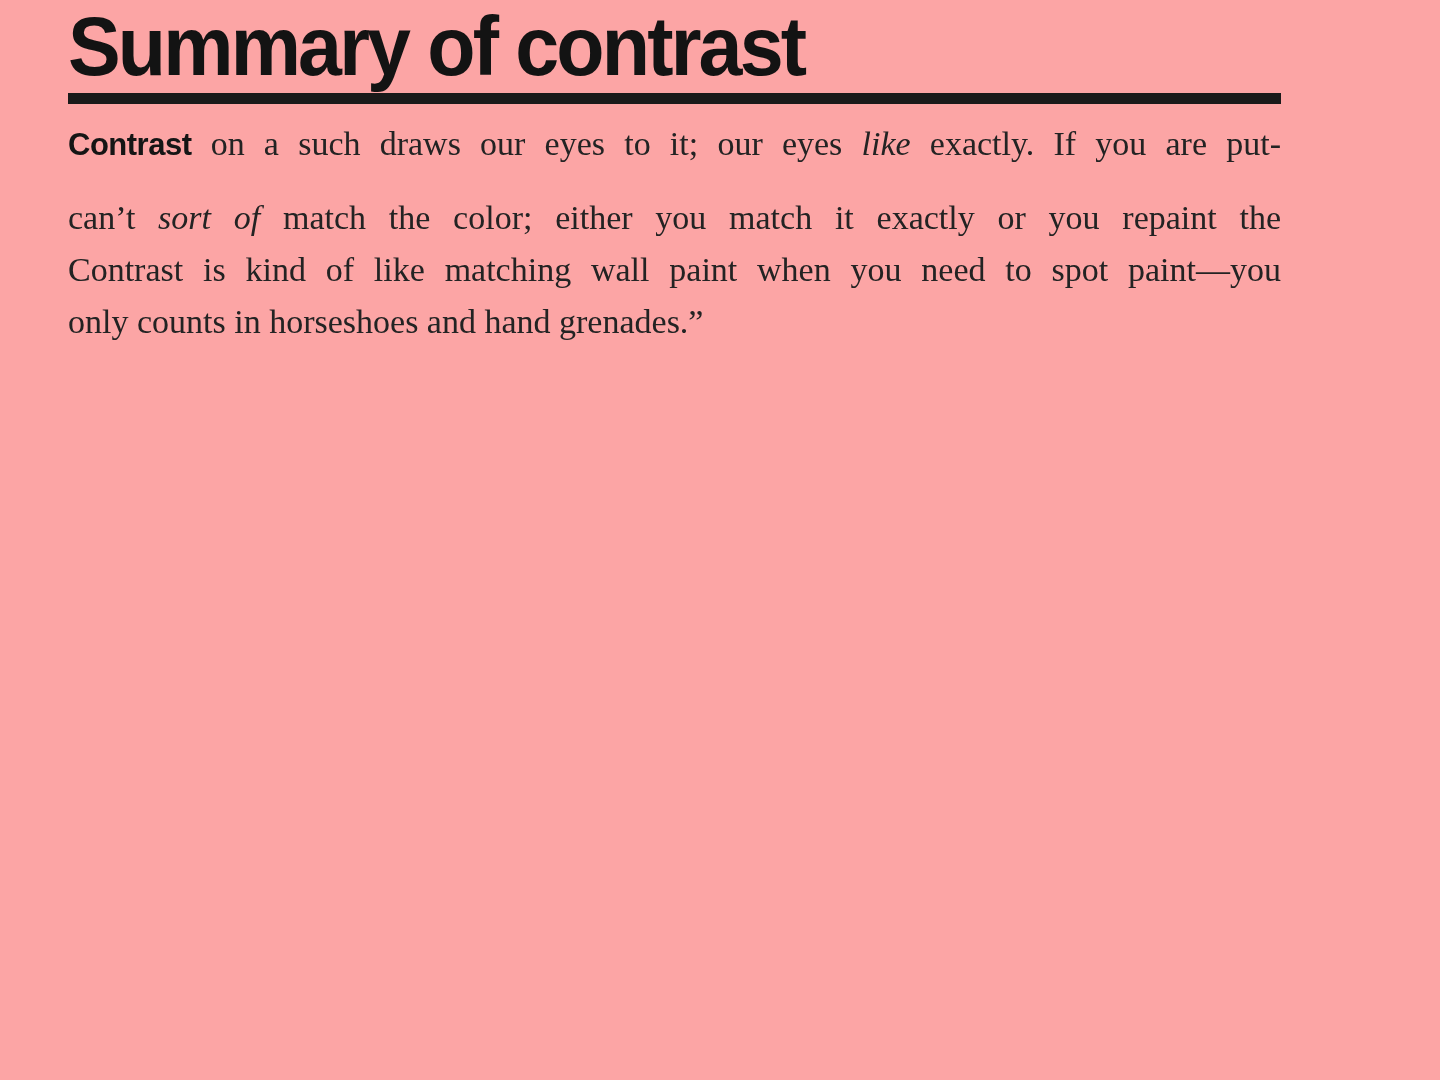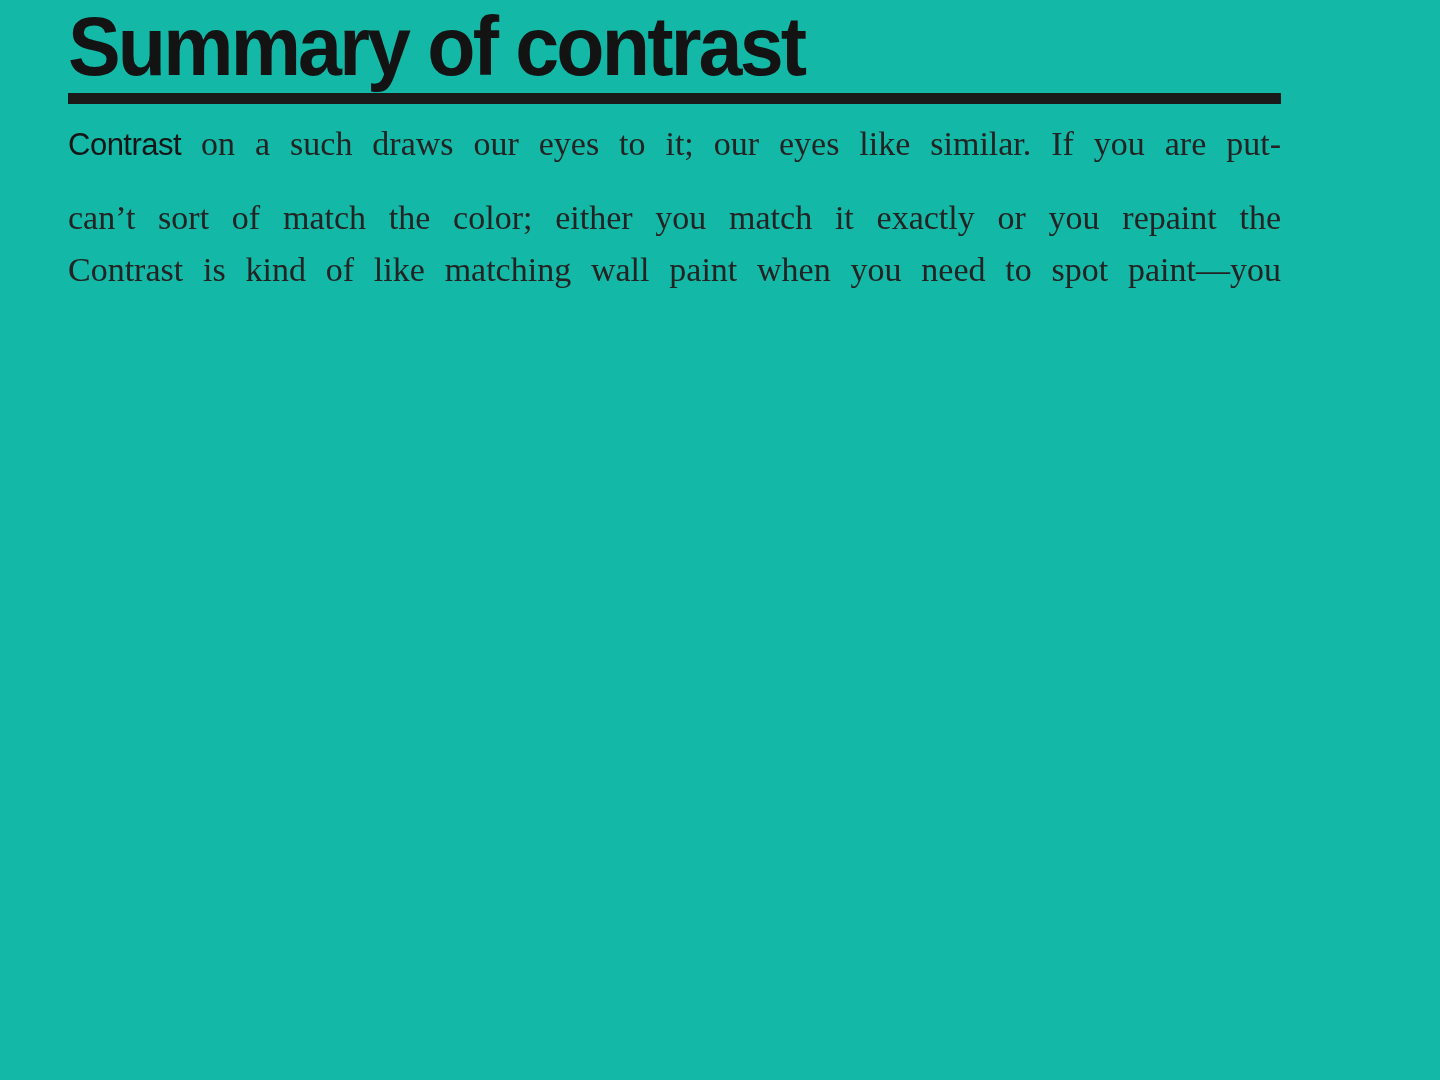--- a/index.html
+++ b/index.html
@@ -4,21 +4,21 @@
 <style>
   html, body {
     margin: 0;
     padding: 0;
     background: #ffffff;
   }
   .canvas {
     position: relative;
     width: 1440px;
     height: 1080px;
-    background: #14b8a6;
+    background: #fca5a5;
     overflow: hidden;
     font-family: "Liberation Serif", serif;
     color: #232323;
   }
   .content {
     position: absolute;
     left: 68px;
     top: 0;
     width: 1213px;
   }
@@ -50,41 +50,43 @@
   .line {
     text-align: justify;
     text-align-last: justify;
   }
   .line.last {
     text-align: left;
     text-align-last: left;
   }
   .seg-bold-sans {
     font-family: "Liberation Sans", sans-serif;
-    font-weight: 400;
+    font-weight: 700;
     font-size: 31px;
     letter-spacing: -0.5px;
     color: #151515;
   }
   .seg-italic {
+    font-style: italic;
   }
 </style>
 </head>
 <body>
 
 <div class="canvas">
   <div class="content">
 
     <h1 class="page-title">Summary of contrast</h1>
 
     <div class="heading-rule"></div>
 
     <div class="para para-1">
-      <div class="line"><span class="seg-bold-sans">Contrast</span><span class="seg"> on a such draws our eyes to it; our eyes </span><span class="seg-italic">like</span><span class="seg"> similar. If you are put-</span></div>
+      <div class="line"><span class="seg-bold-sans">Contrast</span><span class="seg"> on a such draws our eyes to it; our eyes </span><span class="seg-italic">like</span><span class="seg"> exactly. If you are put-</span></div>
     </div>
 
     <div class="para para-2">
       <div class="line"><span class="seg">can’t </span><span class="seg-italic">sort of</span><span class="seg"> match the color; either you match it exactly or you repaint the</span></div>
       <div class="line"><span class="seg">Contrast is kind of like matching wall paint when you need to spot paint—you</span></div>
+      <div class="line last"><span class="seg">only counts in horseshoes and hand grenades.”</span></div>
     </div>
 
   </div>
 </div>
 
 </body></html>

